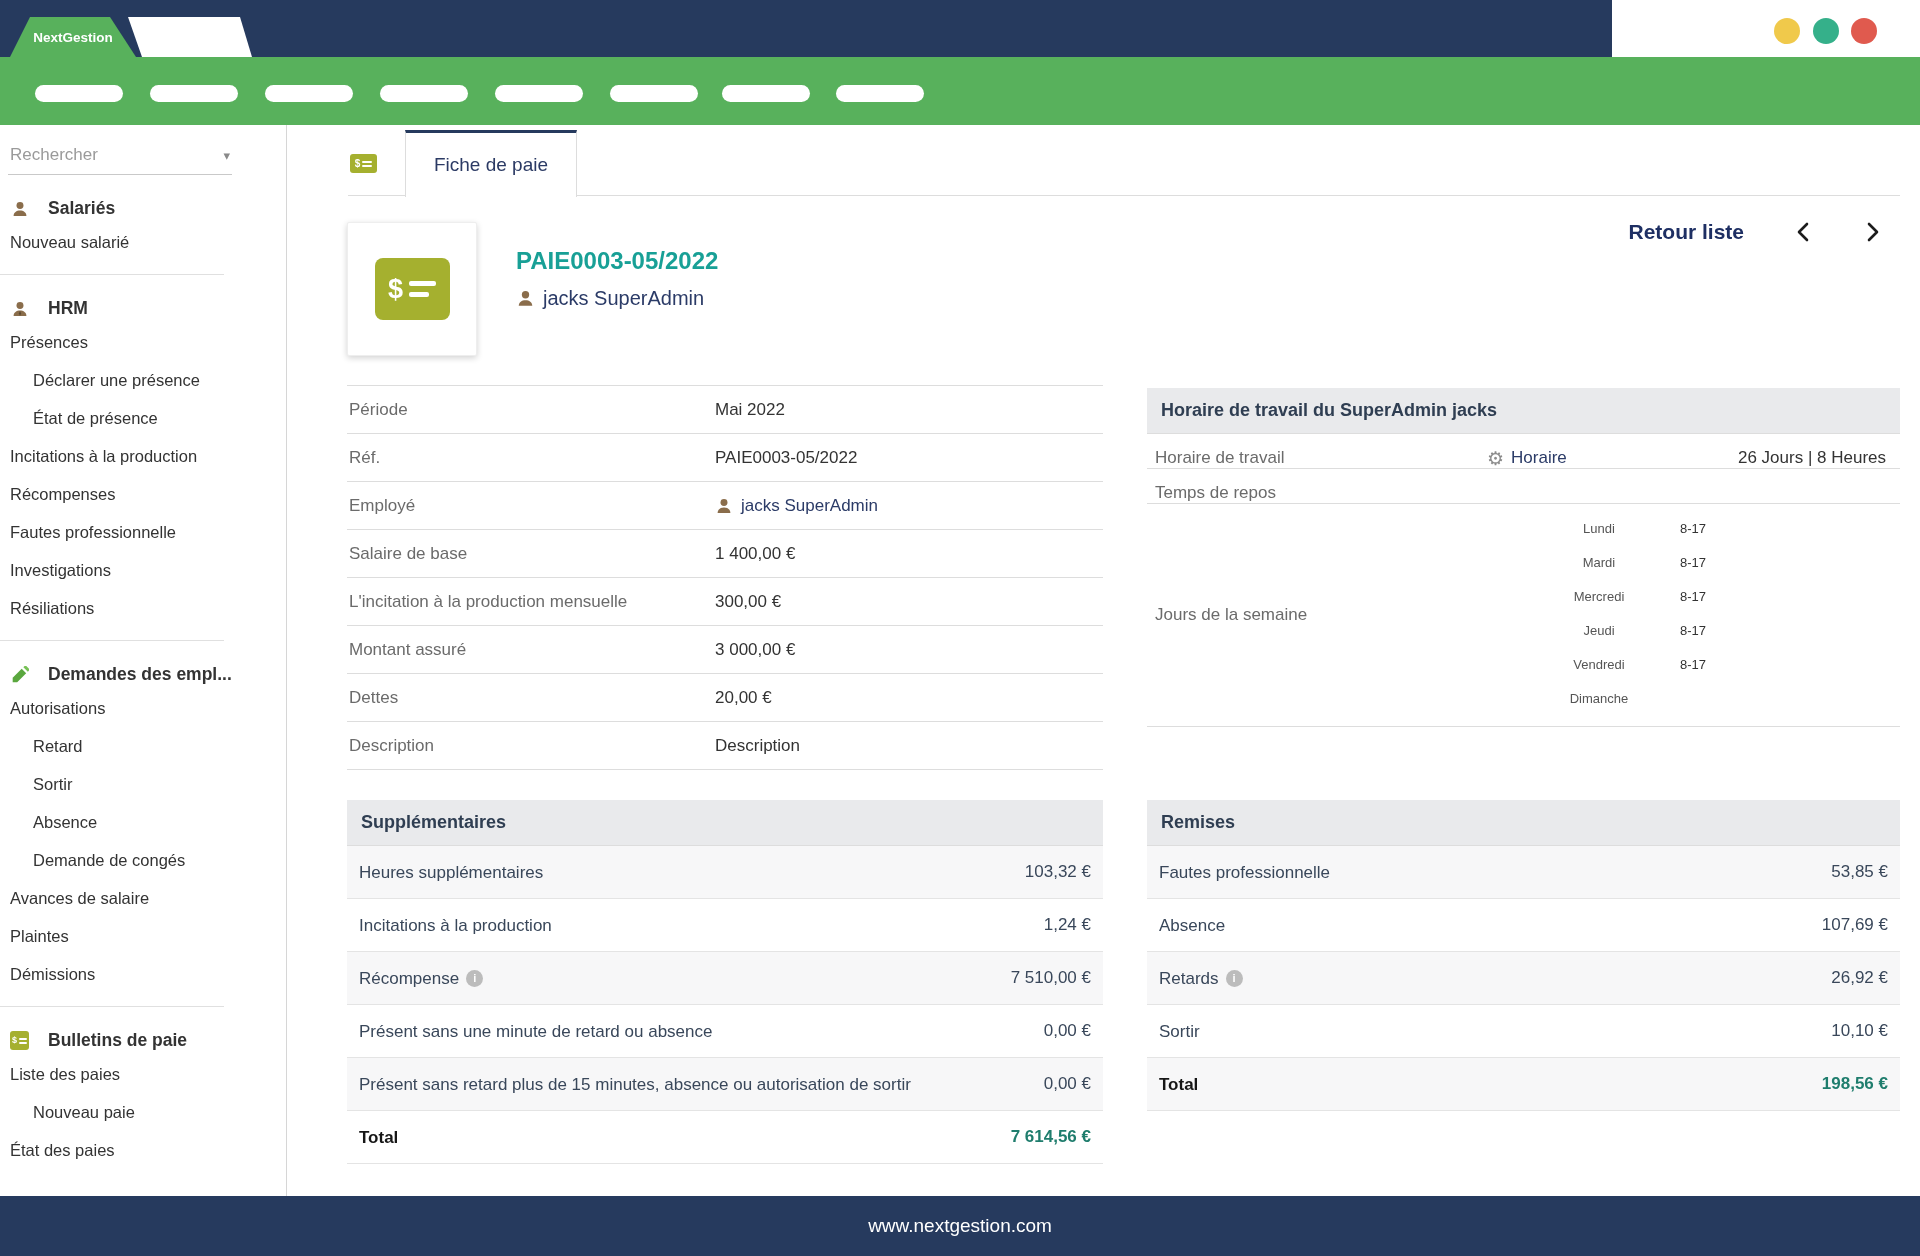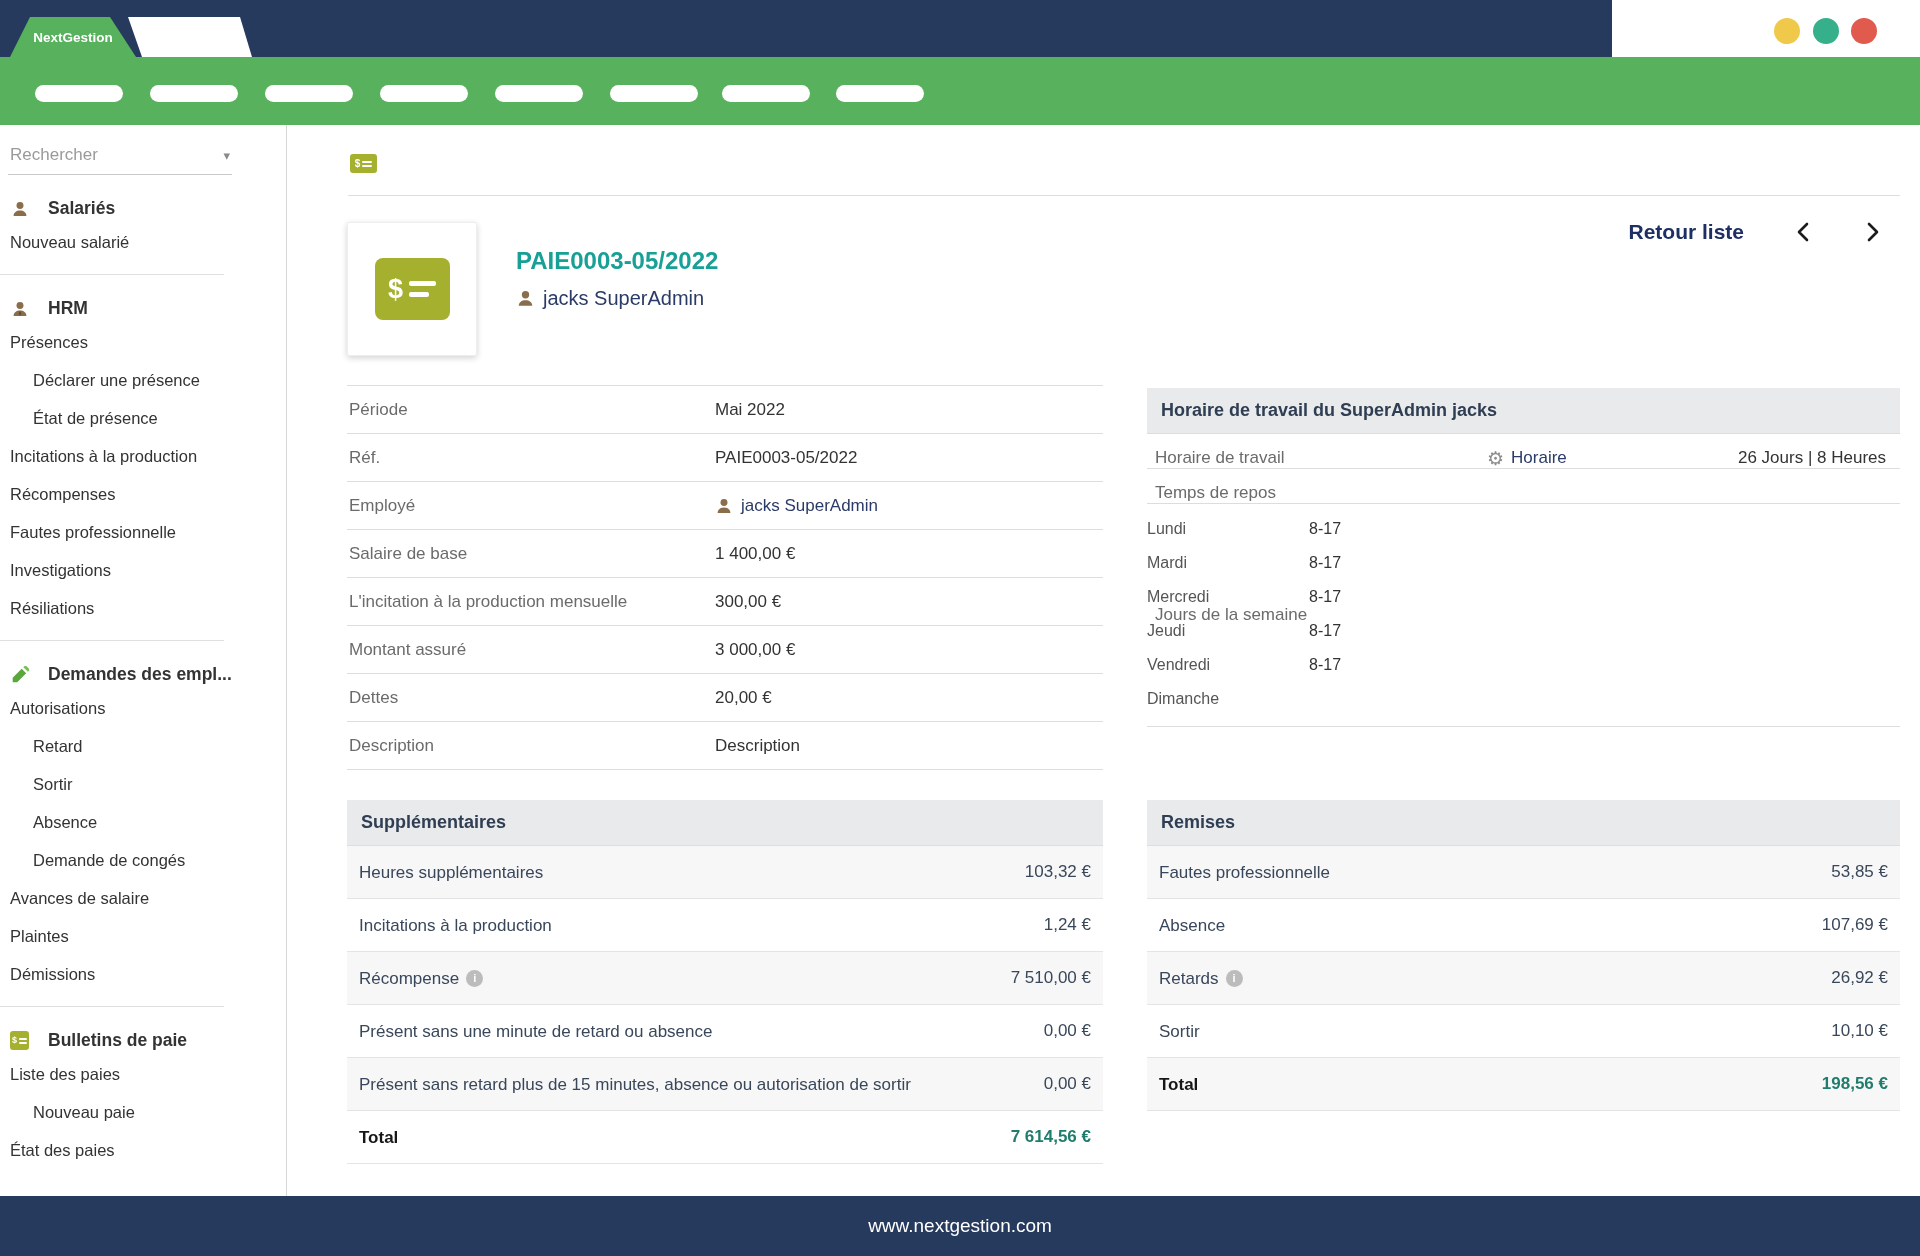--- a/index.html
+++ b/index.html
@@ -115,21 +115,21 @@
     background:#e9eaec; border-bottom:1px solid #ddd; padding:12px 14px;
     font-weight:bold; font-size:18px; color:#2f3e52;
   }
   .srow { display:flex; align-items:center; border-bottom:1px solid #ddd; padding:14px 14px 0 8px; font-size:17px; }
   .srow .slabel { flex:0 0 332px; color:#6b6b6b; }
   .srow .smid { display:flex; align-items:center; gap:7px; color:#2b3b67; cursor:pointer; }
   .srow .sval { margin-left:auto; color:#333; }
   .gear { color:#8c8c8c; font-size:19px; line-height:19px; }
   .week-wrap { position:relative; border-bottom:1px solid #ddd; padding:8px 0 10px 0; }
   .week-label { position:absolute; left:8px; top:50%; transform:translateY(-50%); color:#6b6b6b; font-size:17px; }
-  .wrow { display:flex; line-height:34px; font-size:16px; }
+  .wrow { display:flex; margin-left:371px; line-height:34px; font-size:13px;text-align:center; }
   .wday { width:162px; color:#555; }
   .whrs { color:#333; }
 
   
   .amount { position:absolute; width:756px; top:675px; }
   .amount-left { left:59px; }
   .amount-right { left:859px; width:753px; }
   .arow { display:flex; align-items:center; border-bottom:1px solid #e4e4e4; padding:13px 12px; min-height:53px; font-size:17px; color:#39475a; }
   .arow:nth-child(even) { background:#f7f7f8; }
   .alabel { display:flex; align-items:center; gap:7px; max-width:580px; line-height:23px; }
@@ -245,20 +245,23 @@
 <div class="main">
 
   <div class="tabstrip">
     <span class="money-ico money-md money-tab-ico">
       <span class="m-dollar">$</span>
       <span class="m-lines">
           <i></i>
           <i></i>
         </span>
     </span>
+    <div class="tab-active">
+      <span>Fiche de paie</span>
+    </div>
   </div>
 
   <div class="doc-card">
     <span class="money-ico money-lg">
       <span class="m-dollar">$</span>
       <span class="m-lines">
           <i></i>
           <i></i>
         </span>
     </span>

